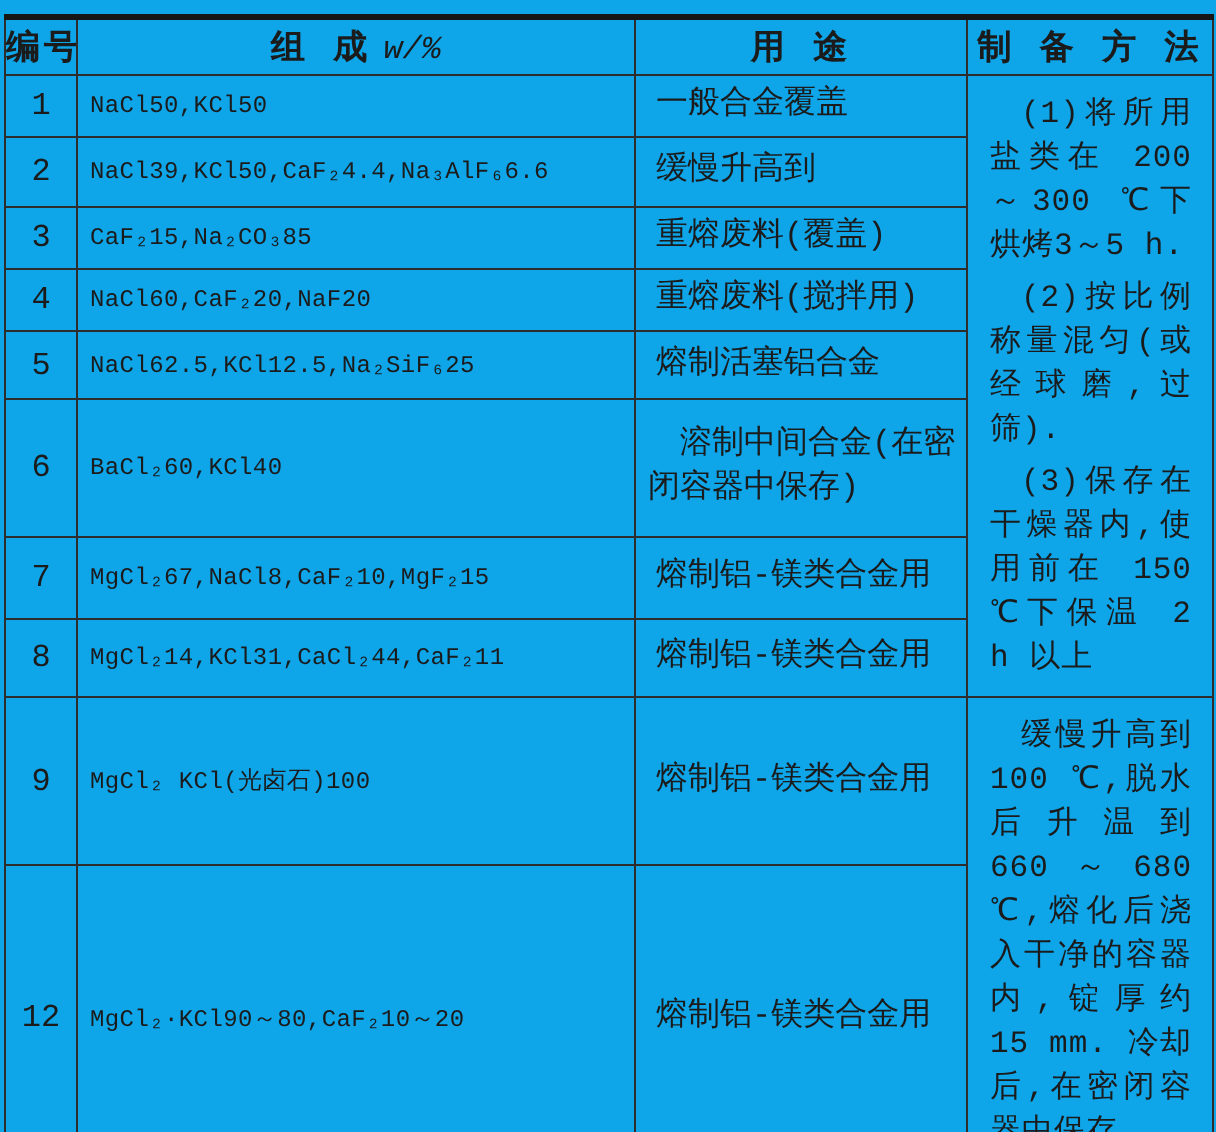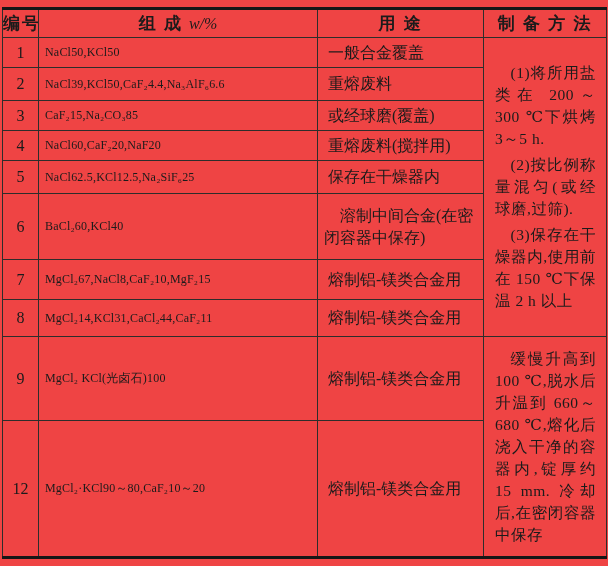--- a/index.html
+++ b/index.html
@@ -7,21 +7,22 @@
     width:608px;height:566px;
     background:#fbfaf6;
     font-family:"Liberation Serif","DejaVu Serif",serif;
     color:#1b1b1b;
     -webkit-font-smoothing:antialiased;
   }
   .sheet{
     box-sizing:border-box;
     width:608px;height:566px;
     padding:7px 14px 5px 2px;
-    background:#ef4444;
+    background:#0ea5e9;
+    font-family:Liberation Mono, monospace;
   }
   table.flux{
     width:604px;height:552px;
     border-collapse:collapse;
     table-layout:fixed;
     border-top:3px solid #161616;
     border-bottom:3px solid #161616;
   }
   col.c1{width:36px;}
   col.c2{width:279px;}
@@ -113,36 +114,36 @@
         <td class="c-use">一般合金覆盖</td>
         <td class="c-method" rowspan="8">
           <p>(1)将所用盐类在 200～300 ℃下烘烤3～5 h.</p>
           <p>(2)按比例称量混匀(或经球磨,过筛).</p>
           <p>(3)保存在干燥器内,使用前在 150 ℃下保温 2 h 以上</p>
         </td>
       </tr>
       <tr>
         <td class="c-no">2</td>
         <td class="c-comp">NaCl39,KCl50,CaF₂4.4,Na₃AlF₆6.6</td>
-        <td class="c-use">重熔废料</td>
+        <td class="c-use">缓慢升高到</td>
       </tr>
       <tr>
         <td class="c-no">3</td>
         <td class="c-comp">CaF₂15,Na₂CO₃85</td>
-        <td class="c-use">或经球磨(覆盖)</td>
+        <td class="c-use">重熔废料(覆盖)</td>
       </tr>
       <tr>
         <td class="c-no">4</td>
         <td class="c-comp">NaCl60,CaF₂20,NaF20</td>
         <td class="c-use">重熔废料(搅拌用)</td>
       </tr>
       <tr>
         <td class="c-no">5</td>
         <td class="c-comp">NaCl62.5,KCl12.5,Na₂SiF₆25</td>
-        <td class="c-use">保存在干燥器内</td>
+        <td class="c-use">熔制活塞铝合金</td>
       </tr>
       <tr>
         <td class="c-no">6</td>
         <td class="c-comp">BaCl₂60,KCl40</td>
         <td class="c-use wrap-indent">溶制中间合金(在密闭容器中保存)</td>
       </tr>
       <tr>
         <td class="c-no">7</td>
         <td class="c-comp">MgCl₂67,NaCl8,CaF₂10,MgF₂15</td>
         <td class="c-use">熔制铝-镁类合金用</td>

